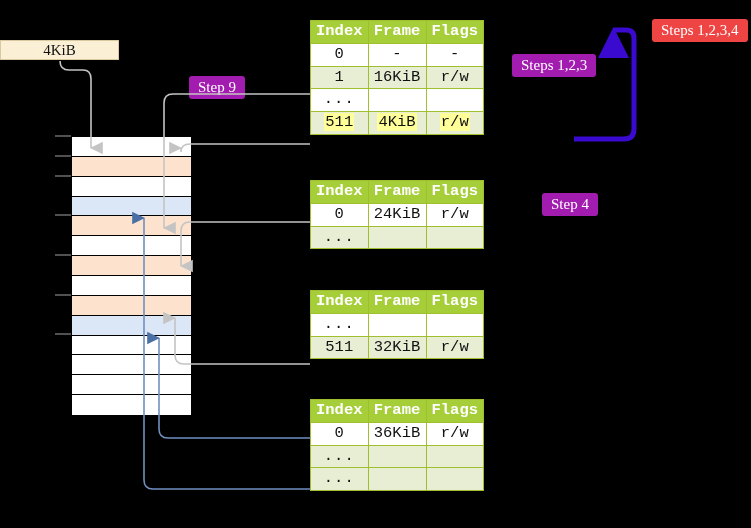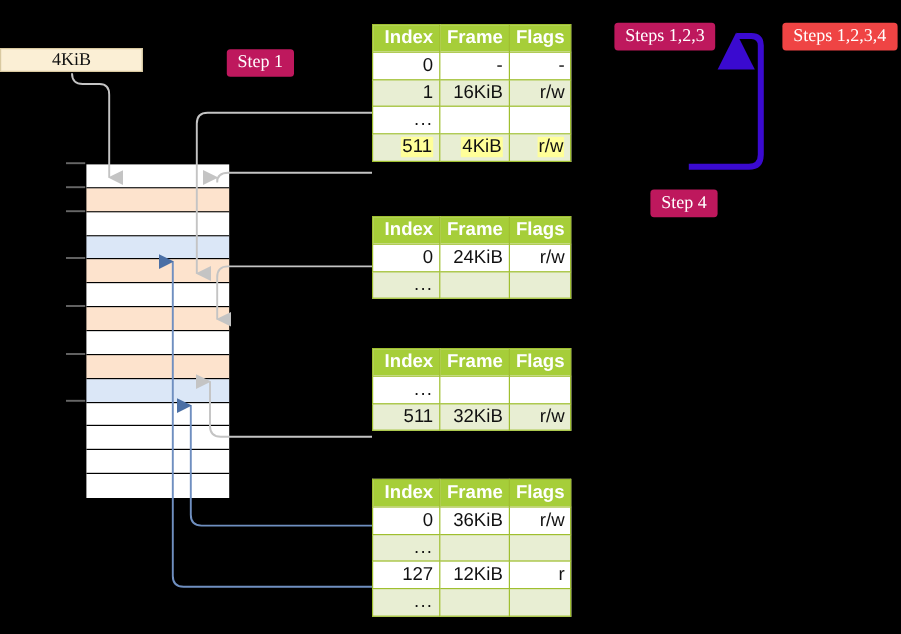--- a/index.html
+++ b/index.html
@@ -4,21 +4,21 @@
 <style>
   html,body{margin:0;padding:0;background:#000;}
   body{width:751px;height:528px;position:relative;overflow:hidden;
        font-family:"Liberation Serif",serif;}
 
   
   .ptable{position:absolute;border-collapse:collapse;background:#fff;
           border:1px solid #9fbf2f;}
   .ptable td,.ptable th{border:1px solid #9fbf2f;padding:1px 5px;
           font-size:15.5px;line-height:1.28;color:#111;
-          font-family:Liberation Sans, sans-serif;text-align:right;
+          font-family:Liberation Mono, monospace;text-align:center;
           white-space:nowrap;height:20px;box-sizing:border-box;}
   .ptable th{background:#a6ce39;color:#ffffff;font-weight:bold;
           border:1px solid #9fbf2f;}
   .ptable .w-idx{width:56px;}
   .ptable .w-frm{width:58px;}
   .ptable .w-flg{width:38px;}
   .ptable tr.alt td{background:#e8eed3;}
   .ptable tr.plain td{background:#ffffff;}
   .hl{background:#ffff99;padding:0 1px;}
   .dots{letter-spacing:1px;}
@@ -36,33 +36,33 @@
   
   #kib4{position:absolute;left:0px;top:40px;width:119px;height:20px;
         background:#fbefd5;border:1px solid #d9c9a0;box-sizing:border-box;
         display:flex;align-items:center;justify-content:center;
         font-size:15px;color:#111;font-family:"Liberation Serif",serif;}
 
   
   .badge{position:absolute;padding:2px 9px 3px 9px;font-size:15px;
          color:#fff;border-radius:3px;white-space:nowrap;
          font-family:"Liberation Serif",serif;line-height:1.2;}
-  .badge-red{background:#be185d;}
+  .badge-red{background:#a21caf;margin-top:35px;}
   .badge-blue{background:#ef4444;}
 
   
   svg.layer{position:absolute;left:0;top:0;width:751px;height:528px;
             pointer-events:none;}
 </style>
 </head>
 <body>
 
 <div id="kib4">4KiB</div>
 
-<div class="badge badge-red" style="left:189px;top:41px;">Step 1</div>
+<div class="badge badge-red" style="left:189px;top:41px;">Step 9</div>
 <div class="badge badge-red" style="left:512px;top:19px;">Steps 1,2,3</div>
 <div class="badge badge-blue" style="left:652px;top:19px;">Steps 1,2,3,4</div>
 <div class="badge badge-red" style="left:542px;top:158px;">Step 4</div>
 
 <div id="memcol">
     <div class="mrow m-white" style="top: 0px; height: 19.8571px;"></div>
     <div class="mrow m-orange" style="top: 19.8571px; height: 19.8571px;"></div>
     <div class="mrow m-white" style="top: 39.7143px; height: 19.8571px;"></div>
     <div class="mrow m-blue" style="top: 59.5714px; height: 19.8571px;"></div>
     <div class="mrow m-orange" style="top: 79.4286px; height: 19.8571px;"></div>
@@ -208,24 +208,19 @@
     <tr class="plain">
       <td>0</td>
       <td>36KiB</td>
       <td>r/w</td>
     </tr>
     <tr class="alt">
       <td class="dots">...</td>
       <td></td>
       <td></td>
     </tr>
-    <tr class="plain">
-      <td>127</td>
-      <td>12KiB</td>
-      <td>r</td>
-    </tr>
     <tr class="alt">
       <td class="dots">...</td>
       <td></td>
       <td></td>
     </tr>
   </tbody>
 </table>
 
 </body></html>

